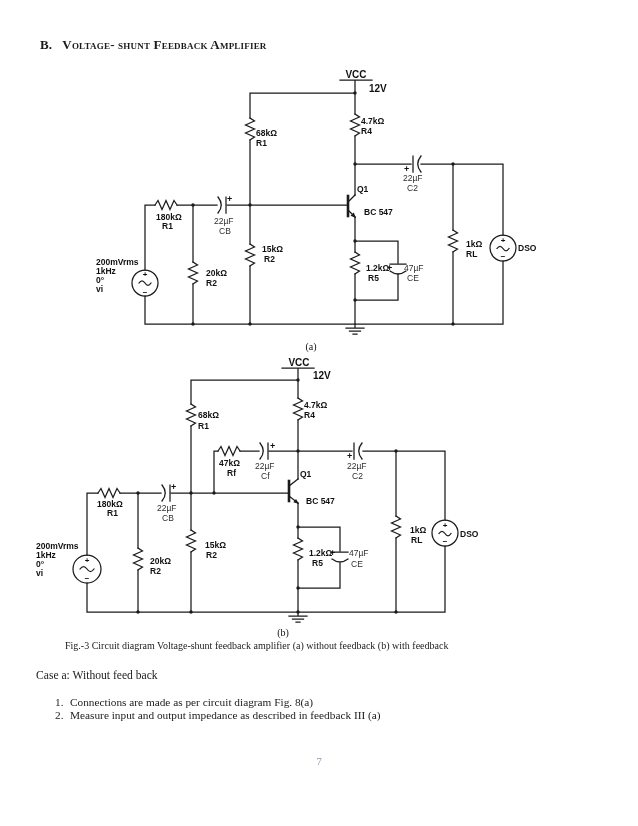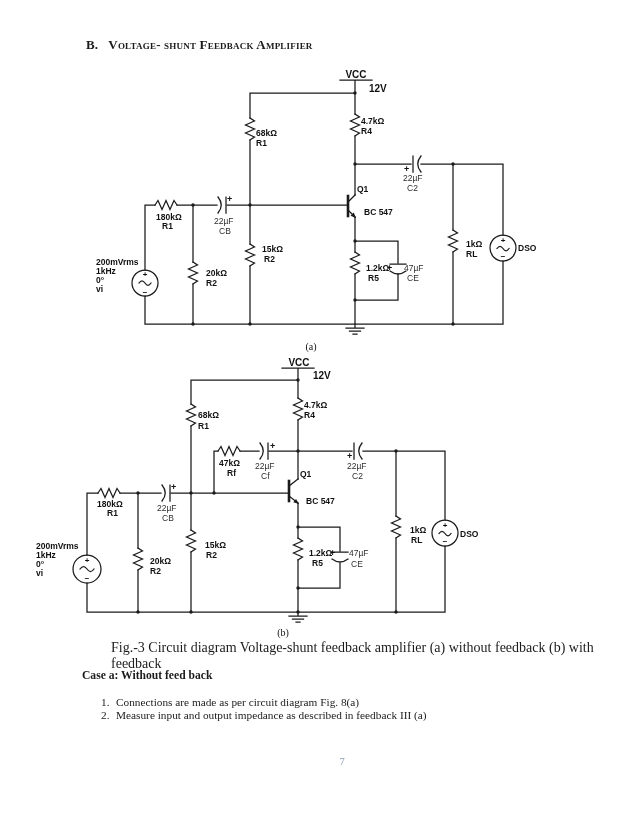--- a/index.html
+++ b/index.html
@@ -1,22 +1,22 @@
 <!DOCTYPE html>
 <html><head>
 <meta charset="utf-8">
 <style>
   html,body{margin:0;padding:0;background:#ffffff;}
   .page{position:relative;width:638px;height:826px;background:#ffffff;overflow:hidden;
         font-family:"Liberation Serif",serif;color:#1b1b1b;}
-  .abs{position:absolute;margin-left:46px;}
+  .abs{position:absolute;}
   .title{left:40px;top:37px;font-size:13px;font-weight:bold;letter-spacing:.2px;}
   .title .sc{font-variant:small-caps;margin-left:10px;}
-  .caption{left:65px;top:640px;font-size:14px;}
-  .case-heading{left:36px;top:669px;font-size:11.6px;font-weight:bold;}
+  .caption{left:65px;top:640px;font-size:10px;}
+  .case-heading{left:36px;top:669px;font-size:11.6px;font-weight:normal;}
   .li{left:55px;font-size:11.3px;display:flex;}
   .li .num{width:15px;}
   .pagenum{left:0;right:0;top:756px;text-align:center;font-size:10.5px;color:#8a9bae;}
   svg.circ{position:absolute;left:0;top:0;}
   .w{fill:none;stroke:#1b1b1b;stroke-width:1.25;stroke-linecap:square;}
   .bar{stroke-width:2.6;}
   .dot{fill:#1b1b1b;stroke:none;}
   .arr{fill:#1b1b1b;stroke:none;}
   svg text{font-family:"Liberation Sans",sans-serif;font-weight:bold;font-size:8.5px;fill:#111;}
   svg text.cap{font-weight:normal;fill:#2e2e2e;}

